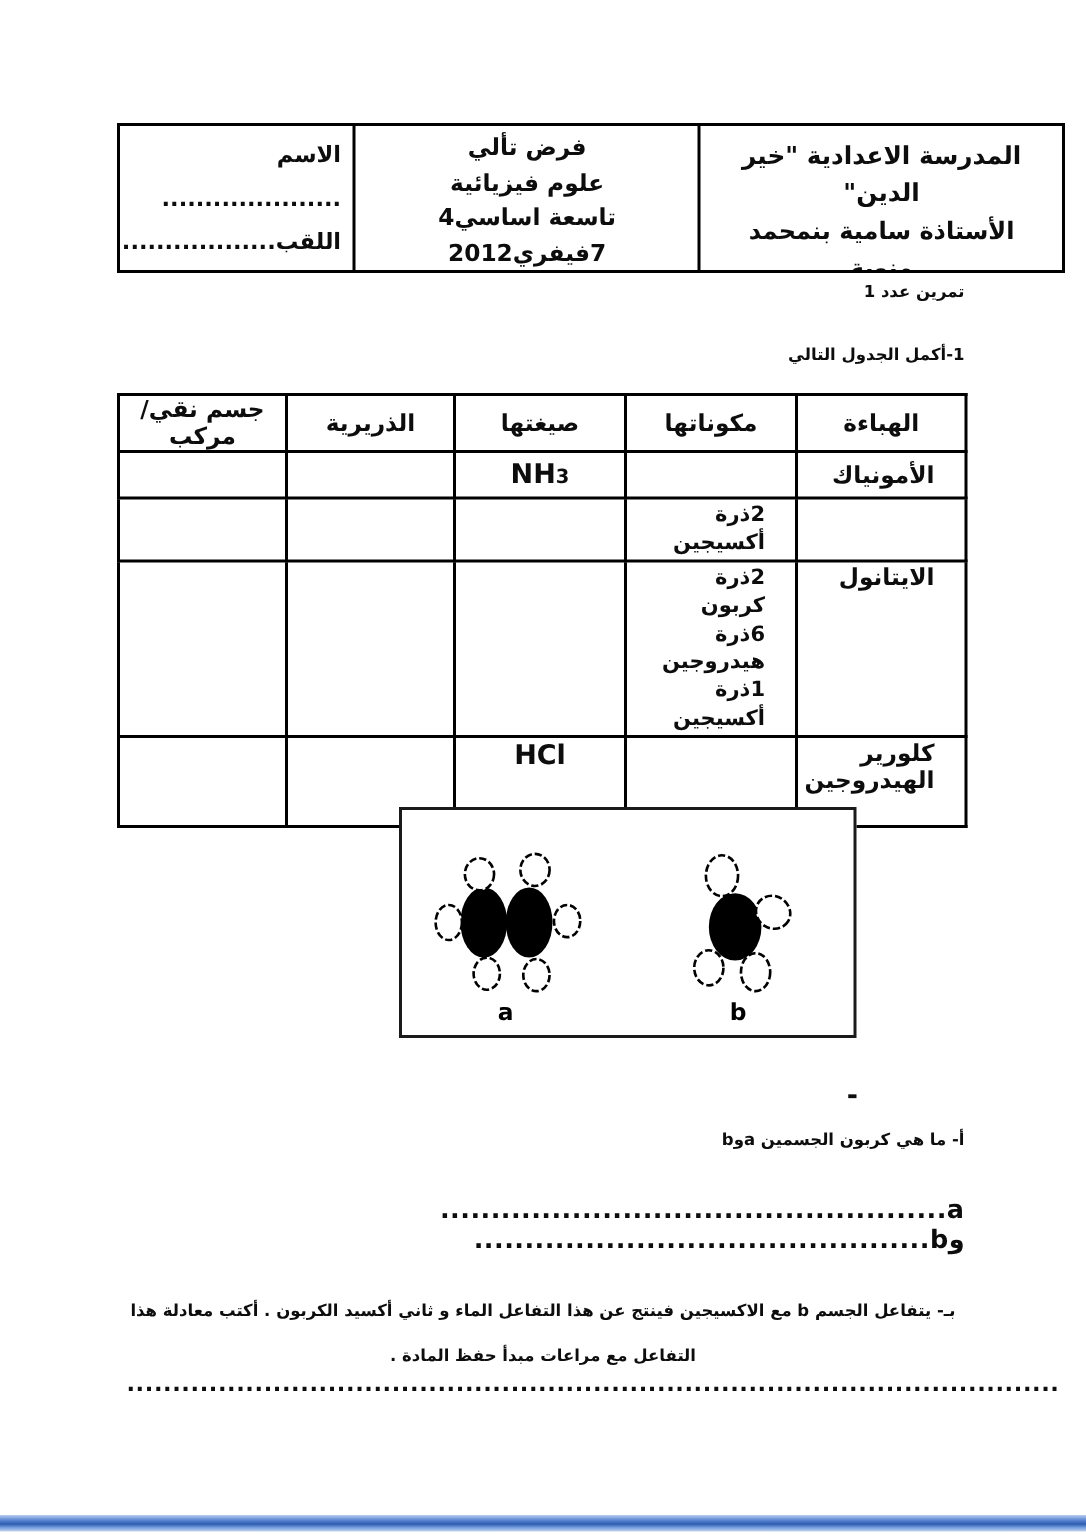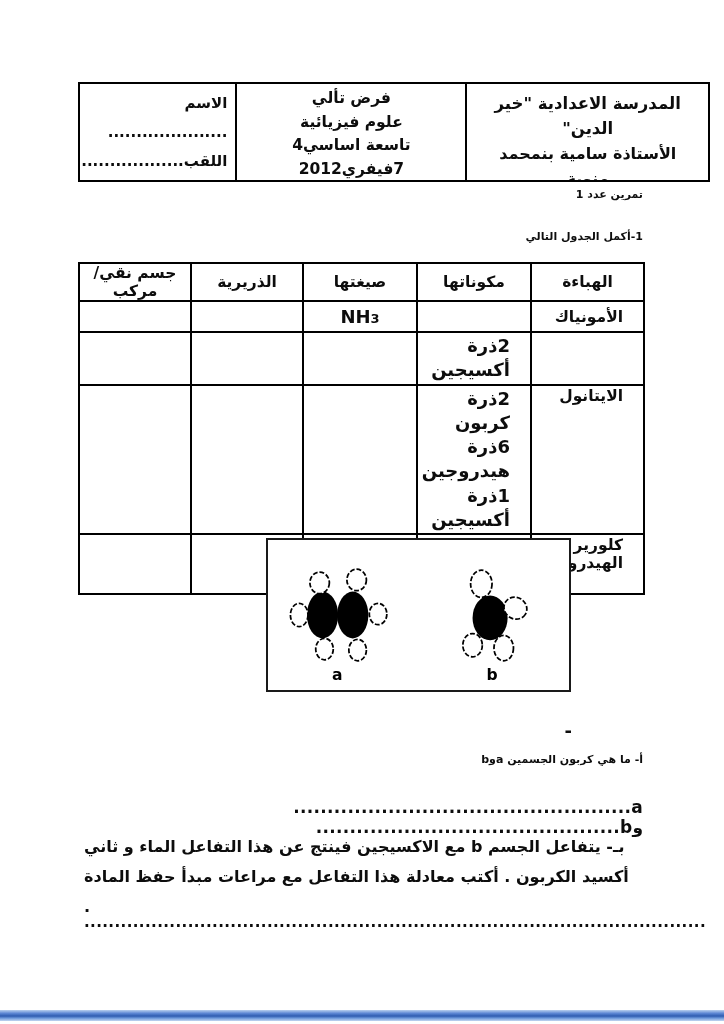--- a/index.html
+++ b/index.html
@@ -42,38 +42,38 @@
     border:2px solid #000;
     padding:1px 20px;
     box-sizing:border-box;
     overflow:hidden;
   }
   table.comp th{font-size:15.5px;text-align:center;height:26px;padding:0 2px;}
   .row-std td{height:31px;}
   .row-eth td{height:53px;vertical-align:top;margin-top:40px;}
   .row-hcl td{height:60px;vertical-align:top;}
   .td-name{font-size:15.5px;text-align:right;}
-  .td-comp{font-size:18px;text-align:right;white-space:pre-line;line-height:1.35;}
+  .td-comp{font-size:14px;text-align:right;white-space:pre-line;line-height:1.35;}
   .td-formula{text-align:center;font-size:18px;}
   .td-formula .sub{font-size:13px;}
 
   
   .diagram-box{
     left:266px;top:538px;width:305px;height:154px;
     border:2px solid #1a1a1a;box-sizing:border-box;background:#fff;
   }
   .diagram-box svg{display:block;width:100%;height:100%;}
 
   
   .dash-line{left:78px;top:720px;width:494px;text-align:right;font-size:18px;}
   .q-a{top:753px;}
   .answer-line{top:797px;font-size:17px;letter-spacing:.3px;}
   .q-b{
-    left:84px;top:832px;width:556px;
-    text-align:left;font-size:16px;line-height:30px;
+    left:84px;top:859px;width:556px;
+    text-align:center;font-size:11px;line-height:30px;
   }
   .answer-dots{
     left:83px;top:913px;width:623px;
     font-size:15px;letter-spacing:.4px;
     white-space:nowrap;overflow:hidden;text-align:right;
   }
 
   
   .footer-bar{
     left:0;right:0;bottom:3px;height:11px;

